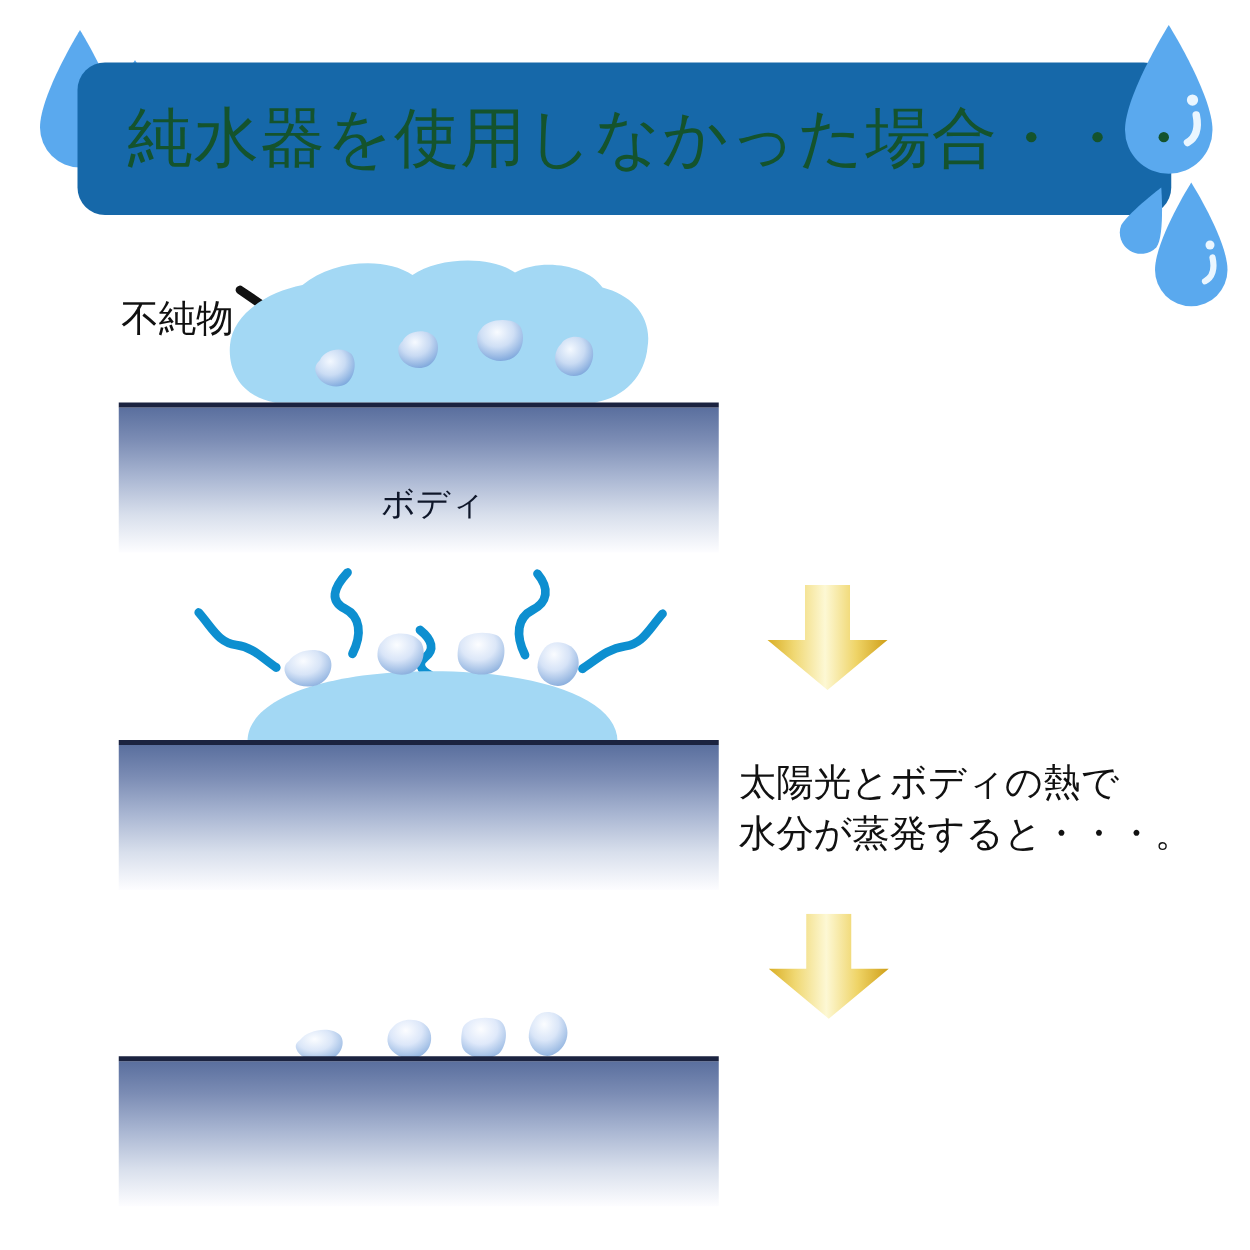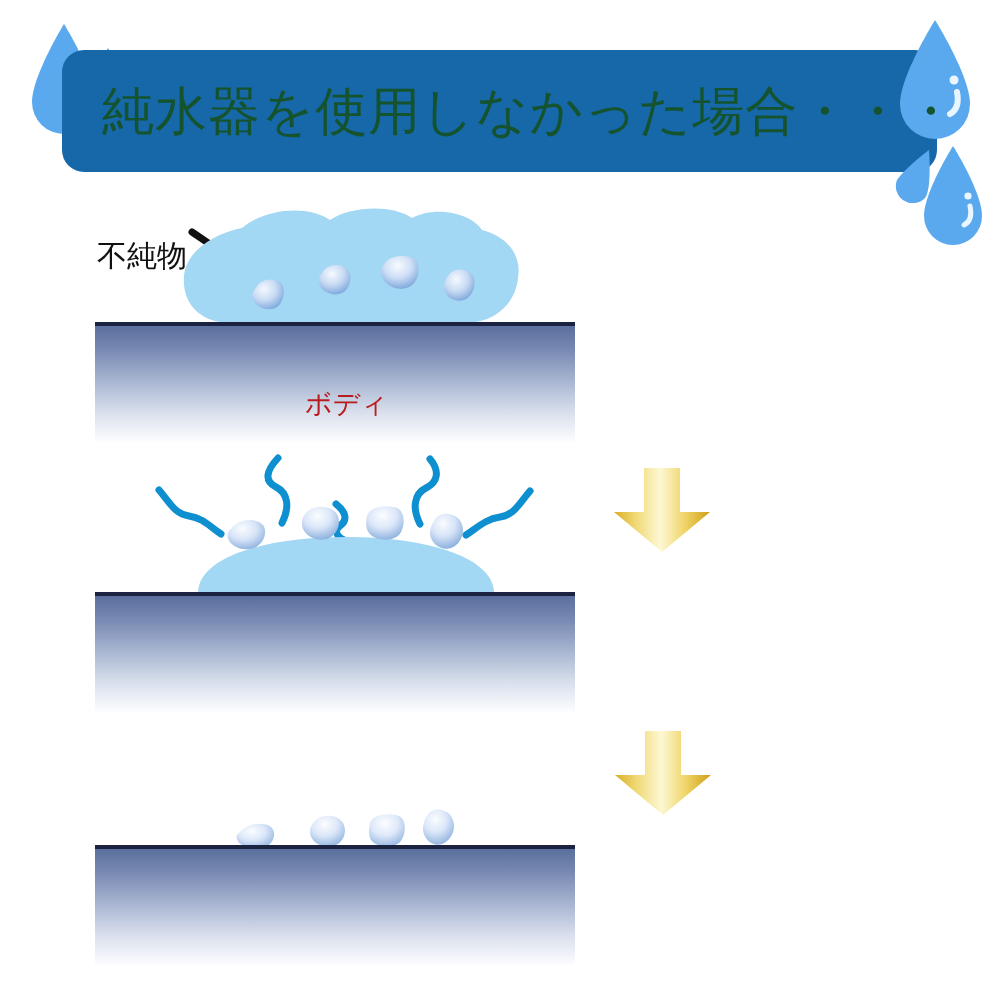--- a/index.html
+++ b/index.html
@@ -26,21 +26,21 @@
   .drop svg{display:block;overflow:visible;}
 
   
   .body-panel{
     position:absolute;left:95px;width:480px;height:120px;
     background:linear-gradient(to bottom,#5a6f9e 0%,#7b8cb4 22%,#a9b6d2 48%,#d8dfec 74%,#fdfdff 100%);
     border-top:4px solid #1b2340;
     box-sizing:border-box;
   }
   .body-label{
-    position:absolute;color:#b91c1c;font-size:27px;line-height:27px;
+    position:absolute;color:#0f172a;font-size:27px;line-height:27px;
     font-family:"DejaVu Sans","Liberation Sans",sans-serif;
     white-space:nowrap;
   }
 
   
   .water{position:absolute;}
   .water svg{display:block;}
 
   
   .crystal{position:absolute;}
@@ -277,20 +277,22 @@
             <stop offset="52%" stop-color="#d6e3f7"></stop>
             <stop offset="100%" stop-color="#8eb1de"></stop>
       </radialGradient>
         </defs>
       <path d="M8 8 C14 1 28 3 33 12 C38 22 33 34 23 38 C13 41 3 34 2 24 C2 17 5 12 8 8 Z" fill="url(#cg8)"></path>
     </svg>
   </div>
 
   <div class="body-panel" style="top:592px;"></div>
 
+  <div class="text-block" id="text-block-2">太陽光とボディの熱で
+水分が蒸発すると・・・。</div>
 
   <div class="arrow" style="left:613px;top:731px;">
     <svg width="100" height="85" viewBox="0 0 100 85">
       <defs>
           <linearGradient id="ag2" x1="0" y1="0" x2="1" y2="0">
         <stop offset="0%" stop-color="#d9ae24"></stop>
             <stop offset="22%" stop-color="#f0d873"></stop>
         <stop offset="48%" stop-color="#fdf8d4"></stop>
             <stop offset="74%" stop-color="#efd467"></stop>
         <stop offset="100%" stop-color="#cf9f18"></stop>

